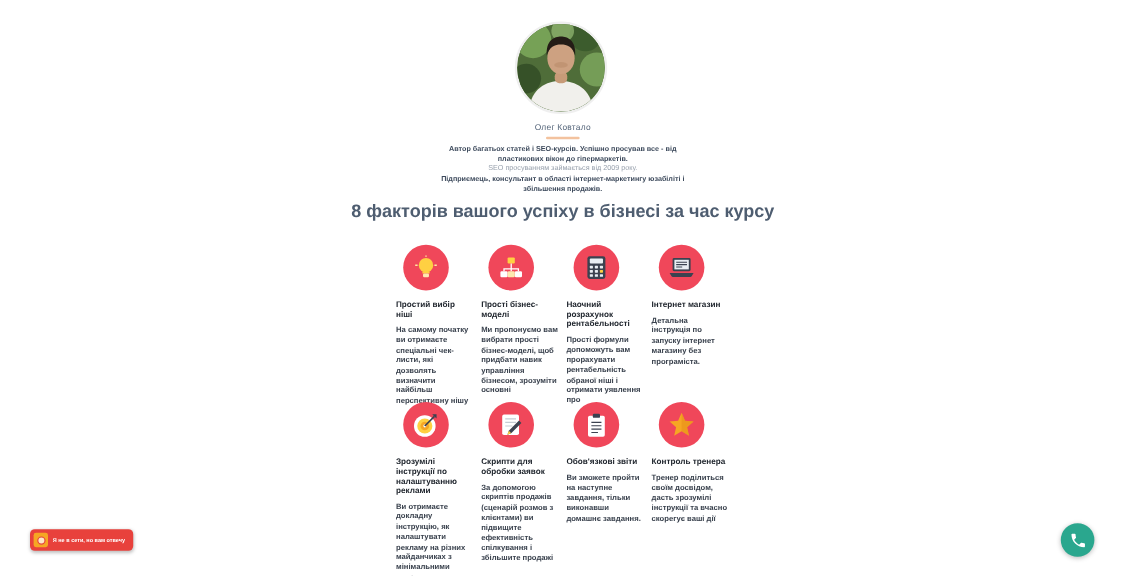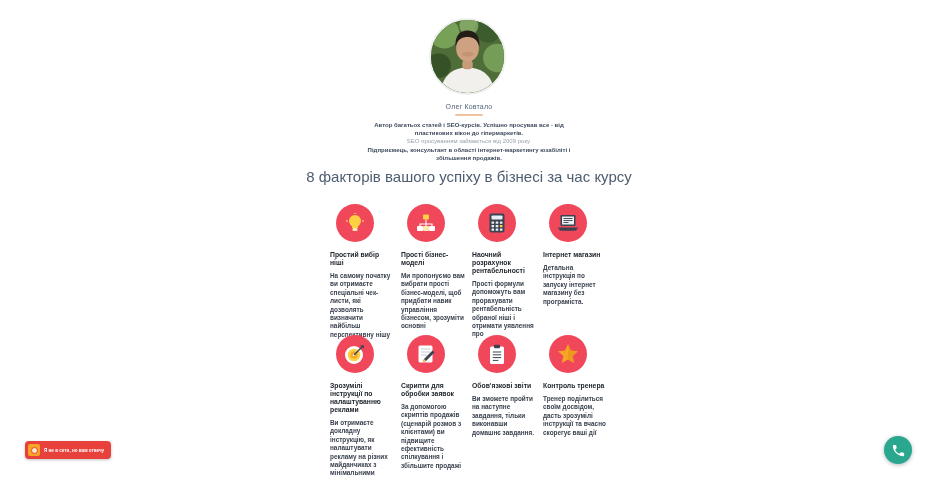--- a/index.html
+++ b/index.html
@@ -24,21 +24,21 @@
     font-size:7px;color:#55657a;letter-spacing:.2px;}
   #name-divider{left:455px;top:114px;width:28px;height:2px;background:#f3c29e;border-radius:1px;}
 
   
   #bio{left:0;top:121px;width:938px;text-align:center;
     font-size:6px;line-height:8.2px;font-weight:700;color:#3d4a5c;}
   #bio .muted{color:#98a1ad;font-weight:400;}
 
   
   #heading{left:0;top:168px;width:938px;text-align:center;
-    font-size:15px;color:#4e5d70;font-weight:400;}
+    font-size:15px;color:#4e5d70;font-weight:700;}
 
   
   #features{
     left:330px;top:204px;width:290px;
     display:grid;grid-template-columns:repeat(4,64px);
     column-gap:7px;grid-auto-rows:131px;
   }
   .feature{overflow:visible;}
   .ficon{
     width:38px;height:38px;border-radius:50%;

